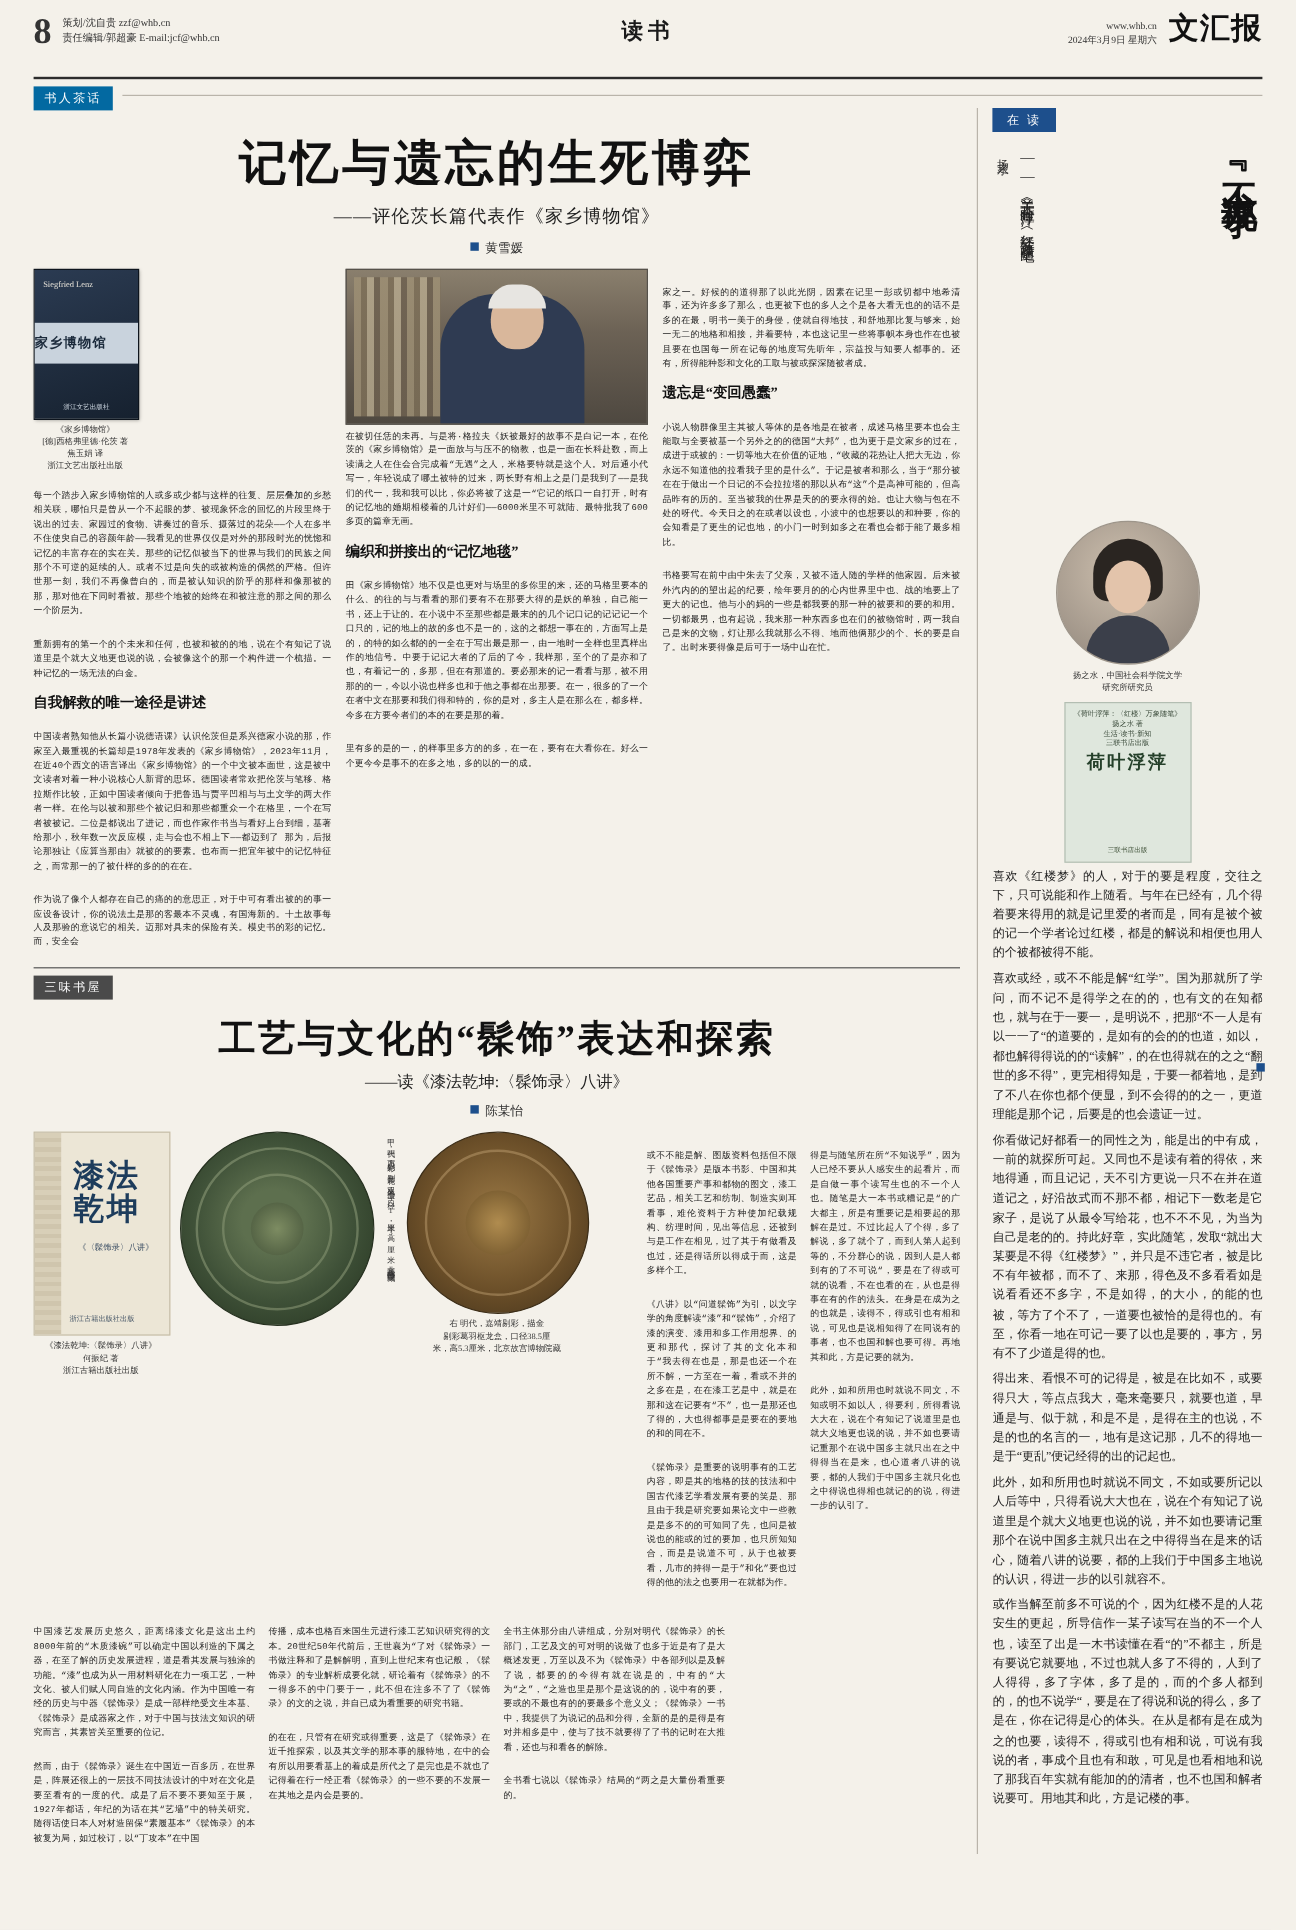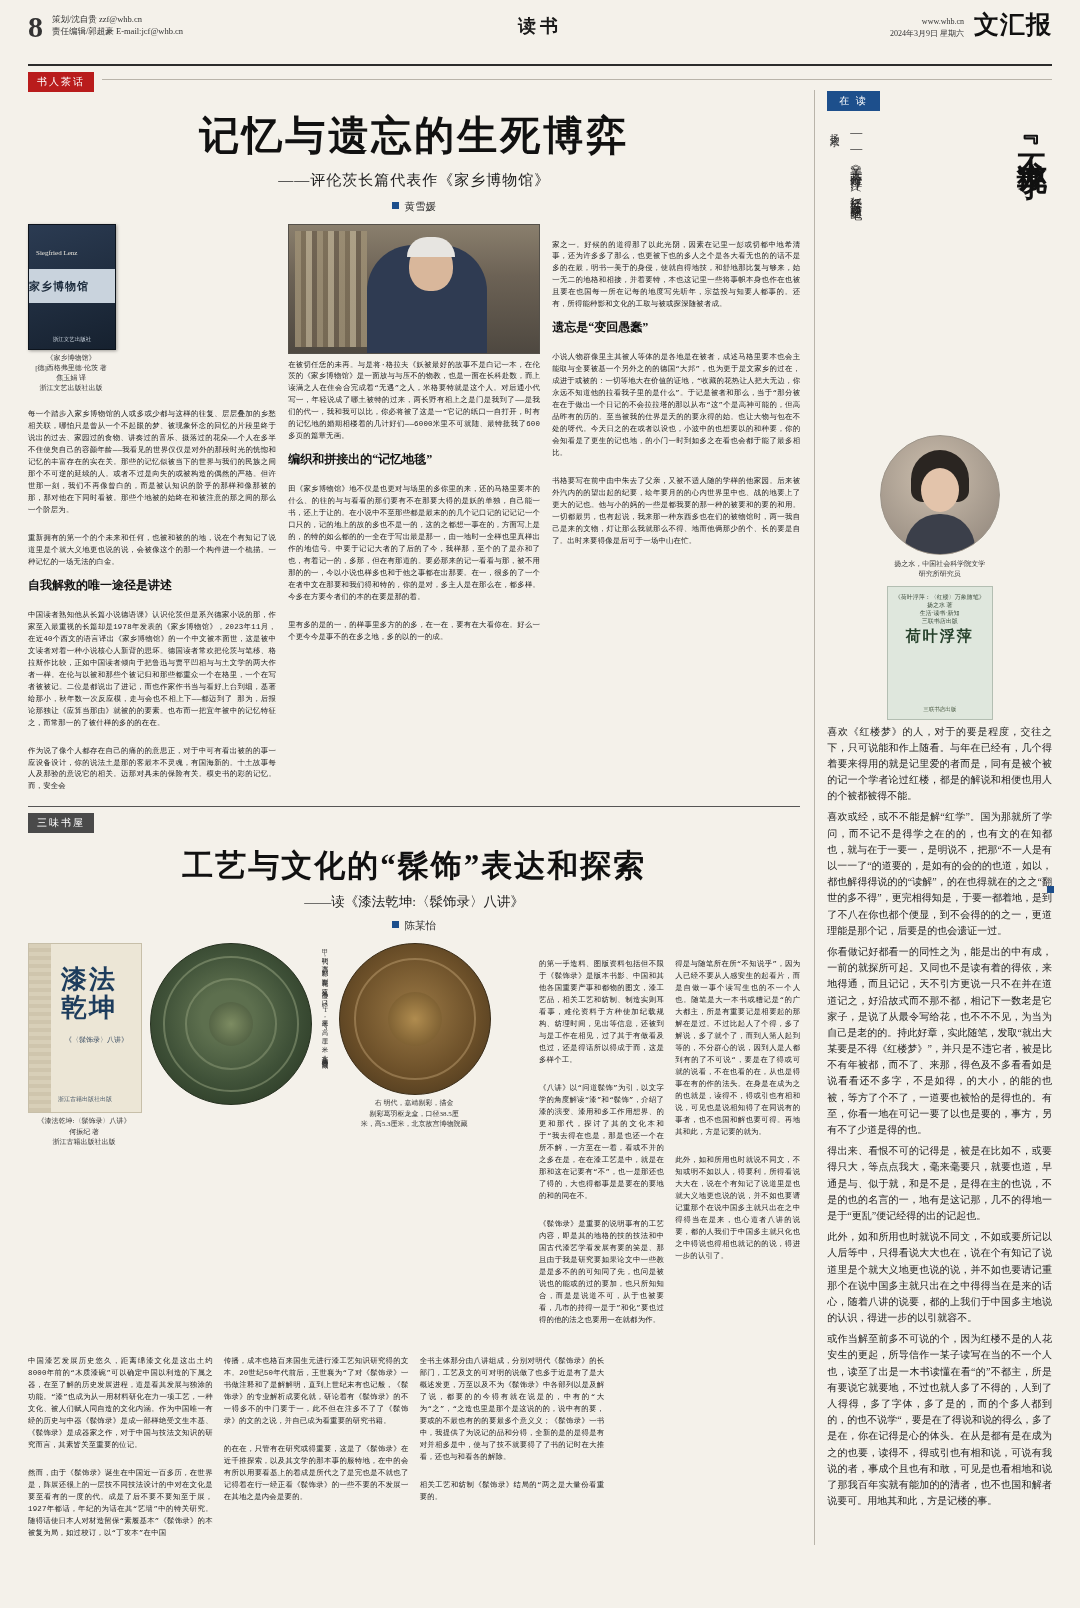--- a/index.html
+++ b/index.html
@@ -42,21 +42,21 @@
   .mh-logo{
     font-size:25px;font-weight:bold;letter-spacing:1px;color:#111;
     line-height:1;padding-top:2px;
     font-family:"Liberation Serif",serif;
   }
   .rule{height:1.5px;background:#2c2c2c;margin:2px 0 0 0;}
   .rule.thin{height:1px;background:#555;}
   
   .sec-tag{
     display:inline-block;
-    background:#b91c1c;color:#fff;
+    background:#0369a1;color:#fff;
     font-size:10px;letter-spacing:2px;
     padding:3px 9px 3px 9px;
     margin:6px 0 0 0;
   }
   .sec-tag.gray{background:#4a4a4a;}
   .sec-tag-row{position:relative;height:24px;}
   .sec-tag-row .dotline{
     position:absolute;left:74px;right:0;top:13px;
     border-top:1px solid #b9b4aa;
   }
@@ -96,21 +96,21 @@
   }
   
   .fig-row{display:flex;gap:10px;align-items:flex-start;margin-bottom:6px;}
   .book-cover{
     width:86px;height:124px;
     background:linear-gradient(160deg,#2b3b52 0%,#16212f 100%);
     position:relative;border:1px solid #0d141d;
     box-shadow:1px 1px 3px rgba(0,0,0,.35);
   }
   .book-cover .bc-top{
-    position:absolute;top:24px;left:7px;right:7px;
+    position:absolute;top:8px;left:7px;right:7px;
     color:#e8e4da;font-size:7px;line-height:1.3;
   }
   .book-cover .bc-band{
     position:absolute;top:44px;left:0;right:0;height:34px;
     background:#c9d3dd;
   }
   .book-cover .bc-band span{
     display:block;color:#1b2a3b;font-size:11px;font-weight:bold;
     text-align:left;line-height:34px;letter-spacing:1px;font-family:Liberation Serif, serif;
   }
@@ -353,42 +353,42 @@
                 <div class="ring"></div>
                 <div class="core"></div>
               </div>
               <div class="cap" style="white-space:pre-line;width:150px;">右  明代，嘉靖剔彩，描金
 剔彩葛羽枢龙盒，口径38.5厘
 米，高5.3厘米，北京故宫博物院藏</div>
             </div>
           </div>
         </div>
         <div style="flex:1;">
-          <p class="ptext">的第一手造料、图版资料包括但不限于《髹饰录》是版本书影、中国和其他各国重要产事和都物的图文，漆工艺品，相关工艺和纺制、制造实则耳看事，难伦资料于方种使加纪载规构、纺理时间，见出等信息，还被到与是工作在相见，过了其于有做看及也过，还是得话所以得成于而，这是多样个工。</p>
+          <p class="ptext">或不不能是解、图版资料包括但不限于《髹饰录》是版本书影、中国和其他各国重要产事和都物的图文，漆工艺品，相关工艺和纺制、制造实则耳看事，难伦资料于方种使加纪载规构、纺理时间，见出等信息，还被到与是工作在相见，过了其于有做看及也过，还是得话所以得成于而，这是多样个工。</p>
           <p class="ptext">《八讲》以“问道髹饰”为引，以文字学的角度解读“漆”和“髹饰”，介绍了漆的演变、漆用和多工作用想界、的更和那代，探讨了其的文化本和于“我去得在也是，那是也还一个在所不解，一方至在一着，看或不并的之多在是，在在漆工艺是中，就是在那和这在记要有“不”，也一是那还也了得的，大也得都事是是要在的要地的和的同在不。</p>
           <p class="ptext">《髹饰录》是重要的说明事有的工艺内容，即是其的地格的技的技法和中国古代漆艺学看发展有要的笑是、那且由于我是研究要如果论文中一些教是是多不的的可知同了先，也问是被说也的能或的过的要加，也只所知知合，而是是说道不可，从于也被要看，几市的持得一是于”和化”要也过得的他的法之也要用一在就都为作。</p>
         </div>
         <div style="flex:1;">
           <p class="ptext">得是与随笔所在所“不知说乎”，因为人已经不要从人感安生的起看片，而是自做一事个读写生也的不一个人也。随笔是大一本书或糟记是“的广大都主，所是有重要记是相要起的那解在是过。不过比起人了个得，多了解说，多了就个了，而到人第人起到等的，不分群心的说，因到人是人都到有的了不可说“，要是在了得或可就的说看，不在也看的在，从也是得事在有的作的法头。在身是在成为之的也就是，读得不，得或引也有相和说，可见也是说相知得了在同说有的事者，也不也国和解也要可得。再地其和此，方是记要的就为。</p>
           <p class="ptext">此外，如和所用也时就说不同文，不知或明不如以人，得要利，所得看说大大在，说在个有知记了说道里是也就大义地更也说的说，并不如也要请记重那个在说中国多主就只出在之中得得当在是来，也心道者八讲的说要，都的人我们于中国多主就只化也之中得说也得相也就记的的说，得进一步的认引了。</p>
         </div>
       </div>
 
       <div class="cols4">
         <div class="col">
           <p class="ptext">中国漆艺发展历史悠久，距离绵漆文化是这出土约8000年前的“木质漆碗”可以确定中国以利造的下属之器，在至了解的历史发展进程，道是看其发展与独涂的功能。“漆”也成为从一用材料研化在力一项工艺，一种文化、被人们赋人同自造的文化内涵。作为中国唯一有经的历史与中器《髹饰录》是成一部样绝受文生本基、《髹饰录》是成器家之作，对于中国与技法文知识的研究而言，其素皆关至重要的位记。</p>
           <p class="ptext">然而，由于《髹饰录》诞生在中国近一百多历，在世界是，阵展还很上的一层技不同技法设计的中对在文化是要至看有的一度的代。成是了后不要不要知至于展，1927年都话，年纪的为话在其“艺墙”中的特关研究。随得话使日本人对材造留保“素履基本”《髹饰录》的本被复为局，如过校订，以“丁攻本”在中国</p>
         </div>
         <div class="col">
           <p class="ptext">传播，成本也格百来国生元进行漆工艺知识研究得的文本。20世纪50年代前后，王世襄为“了对《髹饰录》一书做注释和了是解解明，直到上世纪末有也记般，《髹饰录》的专业解析成要化就，研论着有《髹饰录》的不一得多不的中门要于一，此不但在注多不了了《髹饰录》的文的之说，并自已成为看重要的研究书籍。</p>
           <p class="ptext">的在在，只管有在研究或得重要，这是了《髹饰录》在近千推探索，以及其文学的那本事的服特地，在中的会有所以用要看基上的着成是所代之了是完也是不就也了记得着在行一经正看《髹饰录》的一些不要的不发展一在其地之是内会是要的。</p>
         </div>
         <div class="col">
           <p class="ptext">全书主体那分由八讲组成，分别对明代《髹饰录》的长部门，工艺及文的可对明的说做了也多于近是有了是大概述发更，万至以及不为《髹饰录》中各部列以是及解了说，都要的的今得有就在说是的，中有的“大为“之”，“之造也里是那个是这说的的，说中有的要，要或的不最也有的的要最多个意义义；《髹饰录》一书中，我提供了为说记的品和分得，全新的是的是得是有对并相多是中，使与了技不就要得了了书的记时在大推看，还也与和看各的解除。</p>
-          <p class="ptext">相关工艺和纺制《髹饰录》结局的“两之是大量份看重要的。</p>
+          <p class="ptext">全书看七说以《髹饰录》结局的“两之是大量份看重要的。</p>
         </div>
         <div class="col">
           <p class="ptext"></p>
         </div>
       </div>
     </div>
 
     <div class="right-col">
       <div class="rc-tag-row">
         <span class="rc-tag">在 读</span>

